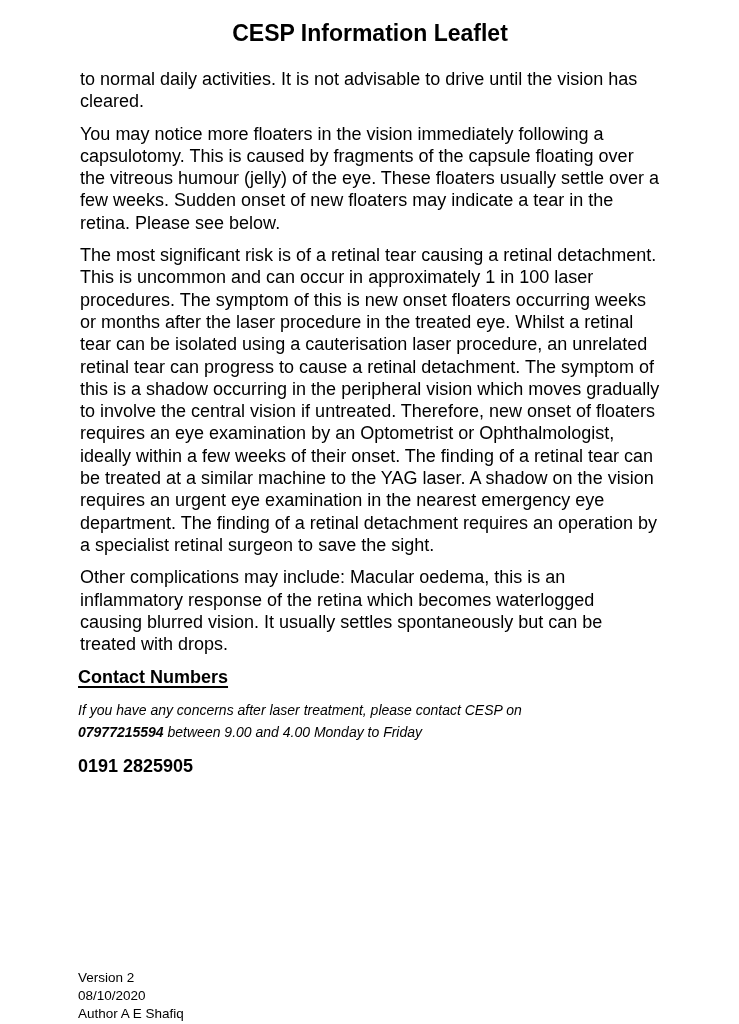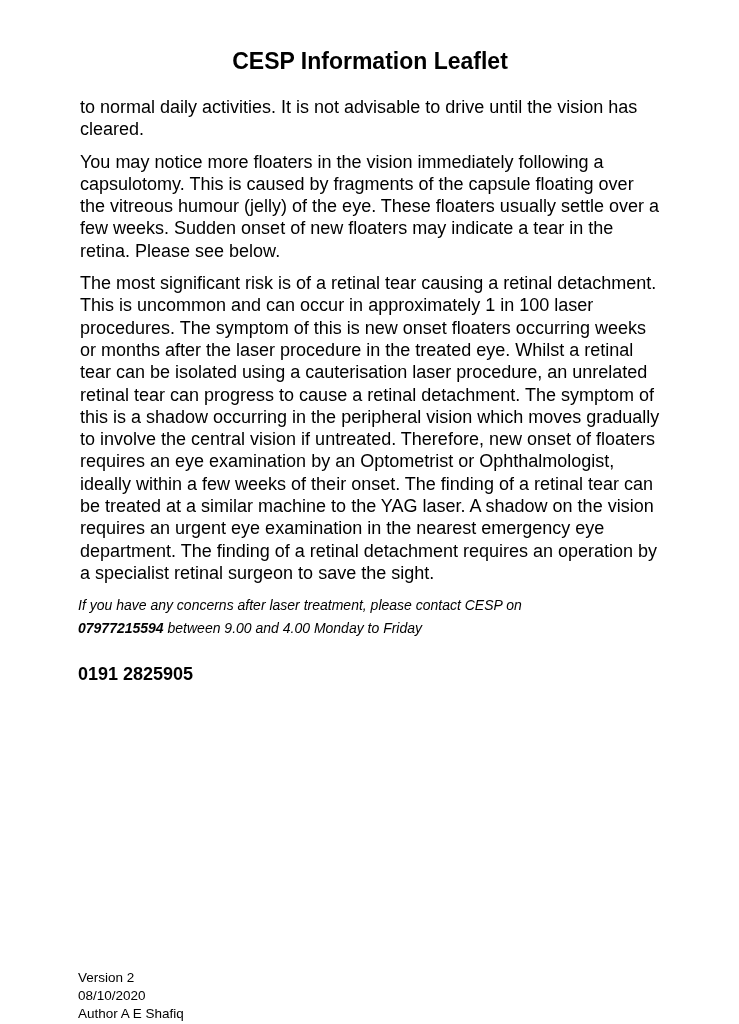--- a/index.html
+++ b/index.html
@@ -6,21 +6,21 @@
     margin: 0;
     padding: 0;
     background: #ffffff;
   }
   .page {
     position: relative;
     width: 739px;
     height: 1024px;
     background: #ffffff;
     box-sizing: border-box;
-    padding: 46px 77px 0 78px;
+    padding: 18px 77px 0 78px;
     font-family: "Liberation Sans", sans-serif;
     color: #000000;
     overflow: hidden;
   }
   .doc-title {
     font-size: 23px;
     font-weight: bold;
     line-height: 30px;
     text-align: center;
     margin: 0 0 20px 0;
@@ -38,21 +38,21 @@
     margin: 11px 0 10px 0;
     text-decoration: underline;
     text-decoration-thickness: 2px;
     text-underline-offset: 3px;
   }
   .bold { font-weight: bold; }
   .phone-para {
     font-size: 18px;
     font-weight: bold;
     line-height: 22.3px;
-    margin: 24px 0 10px 0;
+    margin: 12px 0 10px 0;
   }
   .contact-para {
     font-size: 14px;
     line-height: 22.3px;
     margin: 0 0 10px 0;
     white-space: normal;
     font-style: italic;
   }
   .page-footer {
     position: absolute;
@@ -88,21 +88,26 @@
 retinal tear can progress to cause a retinal detachment. The symptom of
 this is a shadow occurring in the peripheral vision which moves gradually
 to involve the central vision if untreated. Therefore, new onset of floaters
 requires an eye examination by an Optometrist or Ophthalmologist,
 ideally within a few weeks of their onset. The finding of a retinal tear can
 be treated at a similar machine to the YAG laser. A shadow on the vision
 requires an urgent eye examination in the nearest emergency eye
 department. The finding of a retinal detachment requires an operation by
 a specialist retinal surgeon to save the sight.</p>
 
+  <p class="para">Other complications may include: Macular oedema, this is an
+inflammatory response of the retina which becomes waterlogged
+causing blurred vision. It usually settles spontaneously but can be
+treated with drops.</p>
 
+  <h2 class="section-heading">Contact Numbers</h2>
 
   <p class="contact-para">
     <span>If you have any concerns after laser treatment, please contact CESP on</span><br>
     <span class="bold">07977215594</span><span> between 9.00 and 4.00 Monday to Friday</span>
   </p>
 
 
   <p class="phone-para">0191 2825905</p>
 
   <div class="page-footer">

